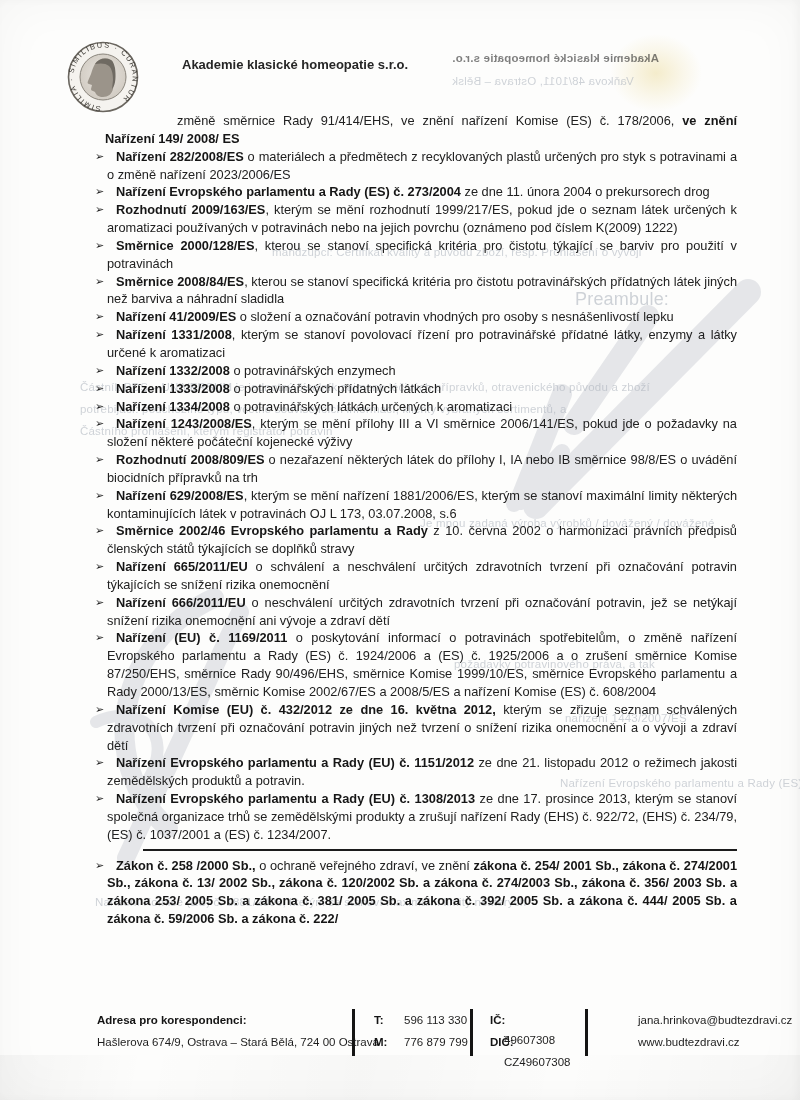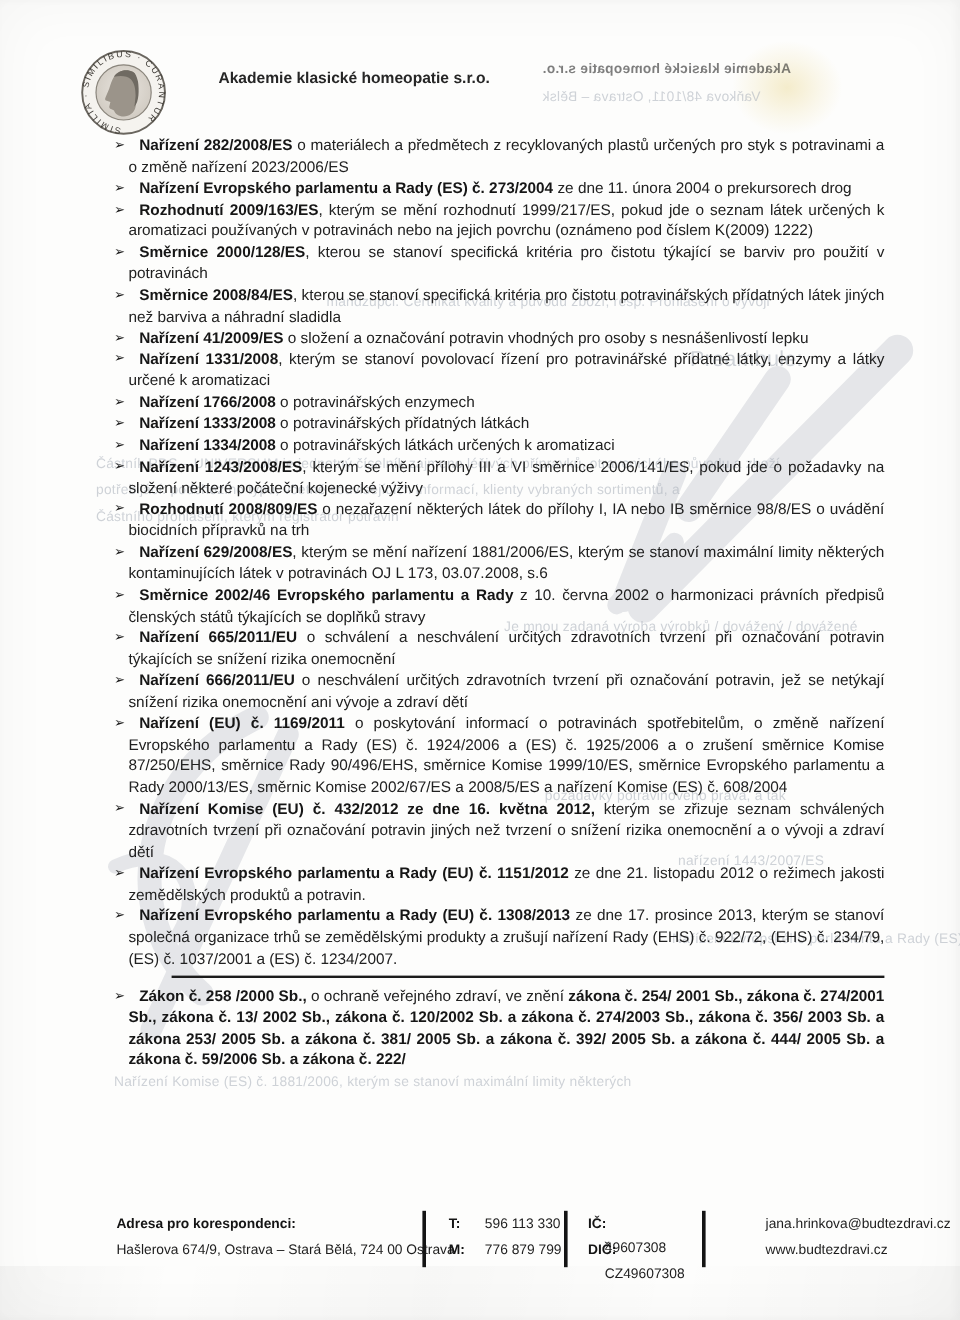--- a/index.html
+++ b/index.html
@@ -119,29 +119,30 @@
       <path d="M44,19 c-6,-3 -13,-1 -16,4 c-2,3 -3,7 -4,10 l-3,7 c-1,2 0,3 1,3 l3,1 l-1,4 c0,1 1,2 2,2 l2,1 c1,3 4,5 8,5 c5,0 9,-3 10,-8 l1,-9 c1,-7 1,-16 -3,-20 z" fill="#9b948a"></path>
       <path d="M44,19 c-6,-3 -13,-1 -16,4 c5,-1 11,-1 14,2 c3,3 4,8 4,14 l-1,9 c4,-4 4,-14 3,-21 c-1,-4 -2,-7 -4,-8 z" fill="#6f6a62"></path>
       <text font-size="7.4" font-family="Liberation Sans, DejaVu Sans, sans-serif" fill="#3d3a35" letter-spacing="1.5">
         <textPath href="#logoCircPath" startOffset="2">SIMILIA · SIMILIBUS · CURANTUR</textPath>
       </text>
     </svg>
     <div class="co">Akademie klasické homeopatie s.r.o.</div>
   </header>
 
   <main>
+    <p id="intro" class="cont"><span>změně směrnice Rady 91/414/EHS, ve znění nařízení Komise (ES) č. 178/2006, </span><span class="b">ve znění Nařízení 149/ 2008/ ES</span></p>
     <ul id="reg-list" class="blist">
         <li><span class="bullet">➢</span><span class="b">Nařízení 282/2008/ES</span><span> o materiálech a předmětech z recyklovaných plastů určených pro styk s potravinami a o změně nařízení 2023/2006/ES</span></li>
         <li><span class="bullet">➢</span><span class="b">Nařízení Evropského parlamentu a Rady (ES) č. 273/2004</span><span> ze dne 11. února 2004 o prekursorech drog</span></li>
         <li><span class="bullet">➢</span><span class="b">Rozhodnutí 2009/163/ES</span><span>, kterým se mění rozhodnutí 1999/217/ES, pokud jde o seznam látek určených k aromatizaci používaných v potravinách nebo na jejich povrchu (oznámeno pod číslem K(2009) 1222)</span></li>
         <li><span class="bullet">➢</span><span class="b">Směrnice 2000/128/ES</span><span>, kterou se stanoví specifická kritéria pro čistotu týkající se barviv pro použití v potravinách</span></li>
         <li><span class="bullet">➢</span><span class="b">Směrnice 2008/84/ES</span><span>, kterou se stanoví specifická kritéria pro čistotu potravinářských přídatných látek jiných než barviva a náhradní sladidla</span></li>
         <li><span class="bullet">➢</span><span class="b">Nařízení 41/2009/ES</span><span> o složení a označování potravin vhodných pro osoby s nesnášenlivostí lepku</span></li>
         <li><span class="bullet">➢</span><span class="b">Nařízení 1331/2008</span><span>, kterým se stanoví povolovací řízení pro potravinářské přídatné látky, enzymy a látky určené k aromatizaci</span></li>
-        <li><span class="bullet">➢</span><span class="b">Nařízení 1766/2008</span><span> o potravinářských enzymech</span></li>
+        <li><span class="bullet">➢</span><span class="b">Nařízení 1332/2008</span><span> o potravinářských enzymech</span></li>
         <li><span class="bullet">➢</span><span class="b">Nařízení 1333/2008</span><span> o potravinářských přídatných látkách</span></li>
         <li><span class="bullet">➢</span><span class="b">Nařízení 1334/2008</span><span> o potravinářských látkách určených k aromatizaci</span></li>
         <li><span class="bullet">➢</span><span class="b">Nařízení 1243/2008/ES</span><span>, kterým se mění přílohy III a VI směrnice 2006/141/ES, pokud jde o požadavky na složení některé počáteční kojenecké výživy</span></li>
         <li><span class="bullet">➢</span><span class="b">Rozhodnutí 2008/809/ES</span><span> o nezařazení některých látek do přílohy I, IA nebo IB směrnice 98/8/ES o uvádění biocidních přípravků na trh</span></li>
         <li><span class="bullet">➢</span><span class="b">Nařízení 629/2008/ES</span><span>, kterým se mění nařízení 1881/2006/ES, kterým se stanoví maximální limity některých kontaminujících látek v potravinách OJ L 173, 03.07.2008, s.6</span></li>
         <li><span class="bullet">➢</span><span class="b">Směrnice 2002/46 Evropského parlamentu a Rady</span><span> z 10. června 2002 o harmonizaci právních předpisů členských států týkajících se doplňků stravy</span></li>
         <li><span class="bullet">➢</span><span class="b">Nařízení 665/2011/EU</span><span> o schválení a neschválení určitých zdravotních tvrzení při označování potravin týkajících se snížení rizika onemocnění</span></li>
         <li><span class="bullet">➢</span><span class="b">Nařízení 666/2011/EU</span><span> o neschválení určitých zdravotních tvrzení při označování potravin, jež se netýkají snížení rizika onemocnění ani vývoje a zdraví dětí</span></li>
         <li><span class="bullet">➢</span><span class="b">Nařízení (EU) č. 1169/2011</span><span> o poskytování informací o potravinách spotřebitelům, o změně nařízení Evropského parlamentu a Rady (ES) č. 1924/2006 a (ES) č. 1925/2006 a o zrušení směrnice Komise 87/250/EHS, směrnice Rady 90/496/EHS, směrnice Komise 1999/10/ES, směrnice Evropského parlamentu a Rady 2000/13/ES, směrnic Komise 2002/67/ES a 2008/5/ES a nařízení Komise (ES) č. 608/2004</span></li>
         <li><span class="bullet">➢</span><span class="b">Nařízení Komise (EU) č. 432/2012 ze dne 16. května 2012,</span><span> kterým se zřizuje seznam schválených zdravotních tvrzení při označování potravin jiných než tvrzení o snížení rizika onemocnění a o vývoji a zdraví dětí</span></li>

